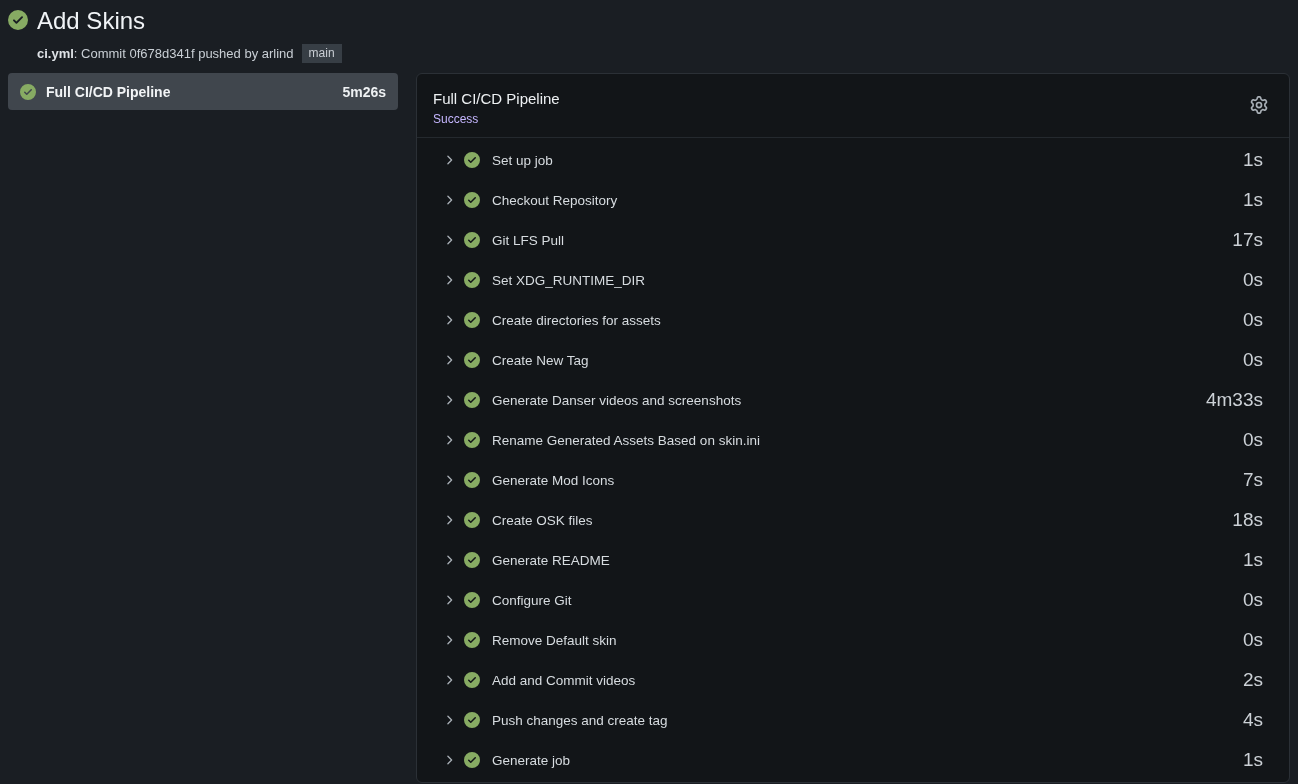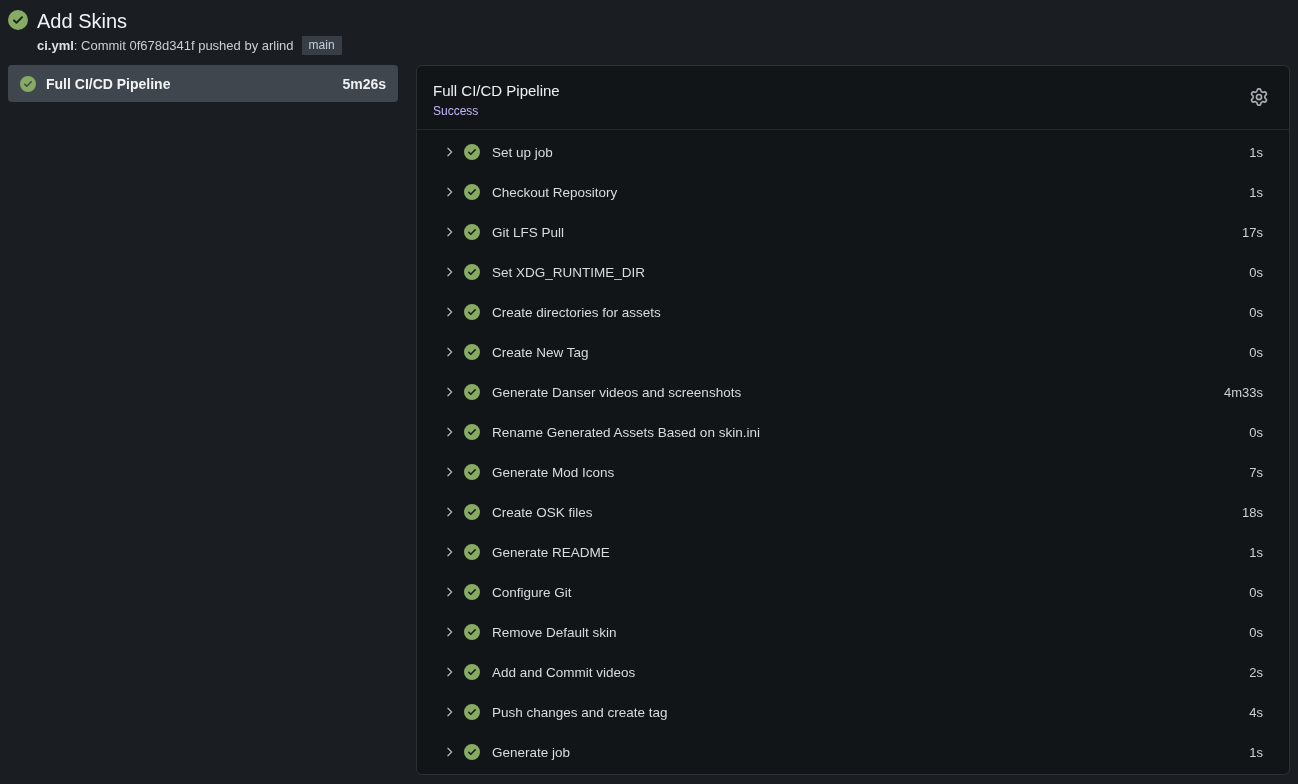--- a/index.html
+++ b/index.html
@@ -14,28 +14,28 @@
 
   
   .run-header {
     display: flex;
     align-items: flex-start;
     gap: 9px;
     padding: 9px 8px 0 8px;
   }
   .run-header .big-check { flex: 0 0 auto; width: 20px; height: 20px; margin-top: 1px; }
   .run-title {
-    font-size: 20px;
+    font-size: 24px;
     font-weight: 400;
     color: #f0f3f6;
     line-height: 24px;
     margin: 0;
   }
   .commit-line {
-    margin-top: 3px;
+    margin-top: 11px;
     font-size: 13px;
     color: #c9cfd5;
     display: flex;
     align-items: center;
   }
   .commit-line .wf-file { font-weight: 700; color: #dfe3e7; }
   .branch-badge {
     display: inline-block;
     margin-left: 8px;
     padding: 2px 7px 3px;
@@ -133,21 +133,21 @@
   .step-row .check { width: 16px; height: 16px; margin-left: 8px; flex: 0 0 auto; }
   .step-name {
     margin-left: 12px;
     font-size: 13.5px;
     color: #d7dce0;
     flex: 1 1 auto;
     white-space: nowrap;
     overflow: hidden;
   }
   .step-duration {
-    font-size: 13px;
+    font-size: 19px;
     color: #ccd1d6;
     flex: 0 0 auto;
   }
 
   .icon-green { color: var(--green, #87ab63); }
   svg { display: block; }
 </style>
 </head>
 <body>
 

